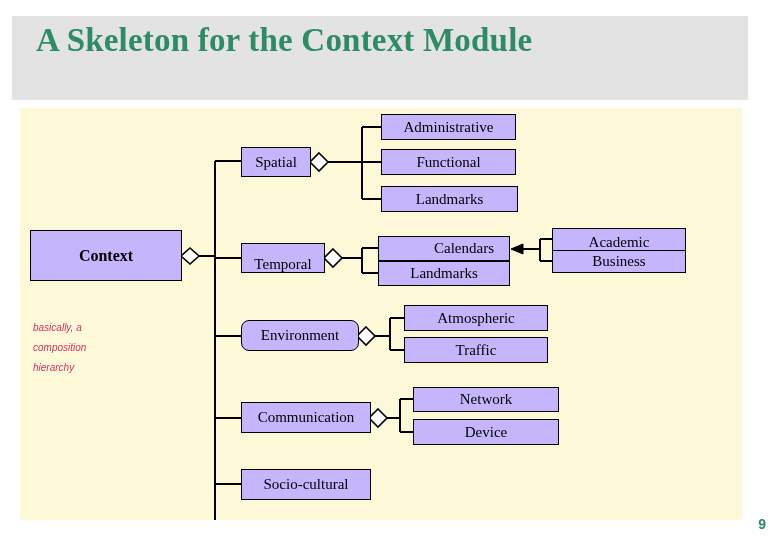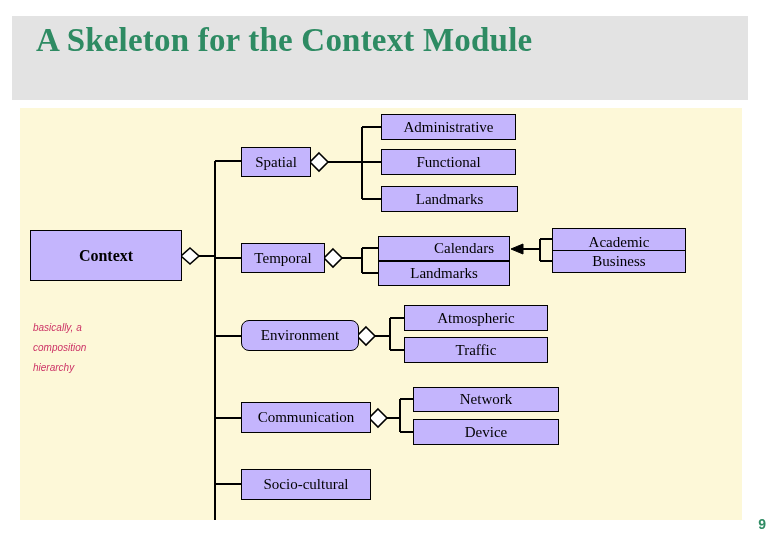--- a/index.html
+++ b/index.html
@@ -166,21 +166,21 @@
     </g>
   </svg>
 
   <div class="node root" style="left:30px; top:230px; width:152px; height:51px;">
     <span>Context</span>
   </div>
 
   <div class="node" style="left:241px; top:147px; width:70px; height:30px;">
     <span>Spatial</span>
   </div>
-  <div class="node" style="left:241px; top:243px; width:84px; height:30px;">
+  <div class="node" style="left:241px; top:243px; width:84px; height:30px;align-items:flex-end;">
     <span>Temporal</span>
   </div>
   <div class="node" style="left:241px; top:320px; width:118px; height:31px;border-radius:8px;">
     <span>Environment</span>
   </div>
   <div class="node" style="left:241px; top:402px; width:130px; height:31px;">
     <span>Communication</span>
   </div>
   <div class="node" style="left:241px; top:469px; width:130px; height:31px;">
     <span>Socio-cultural</span>

